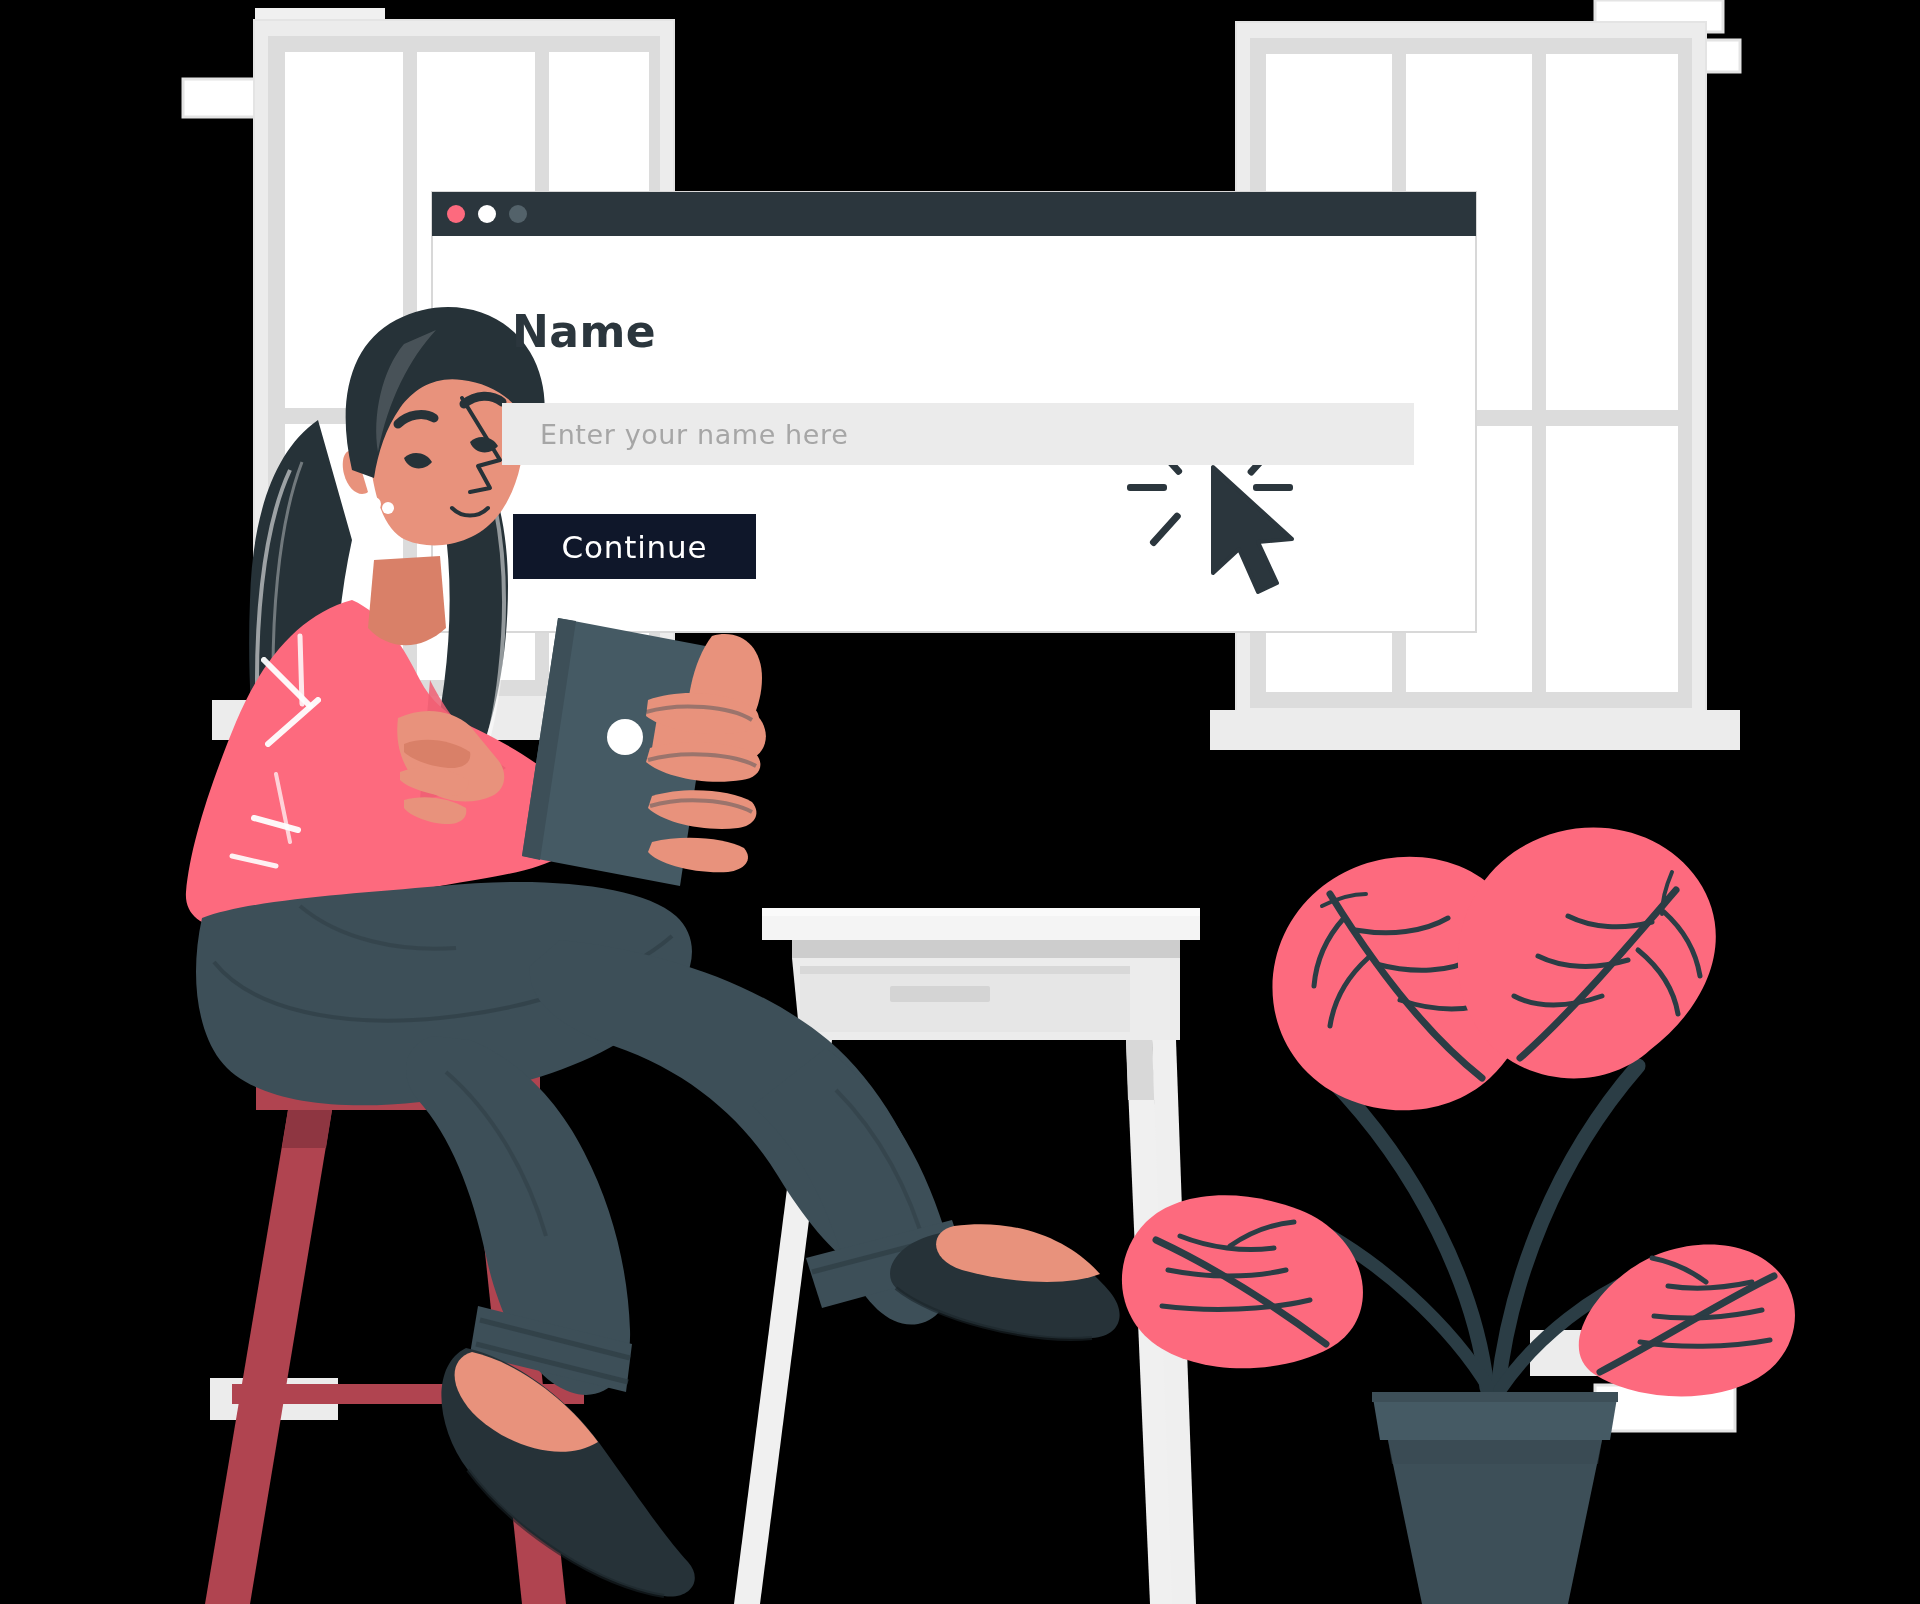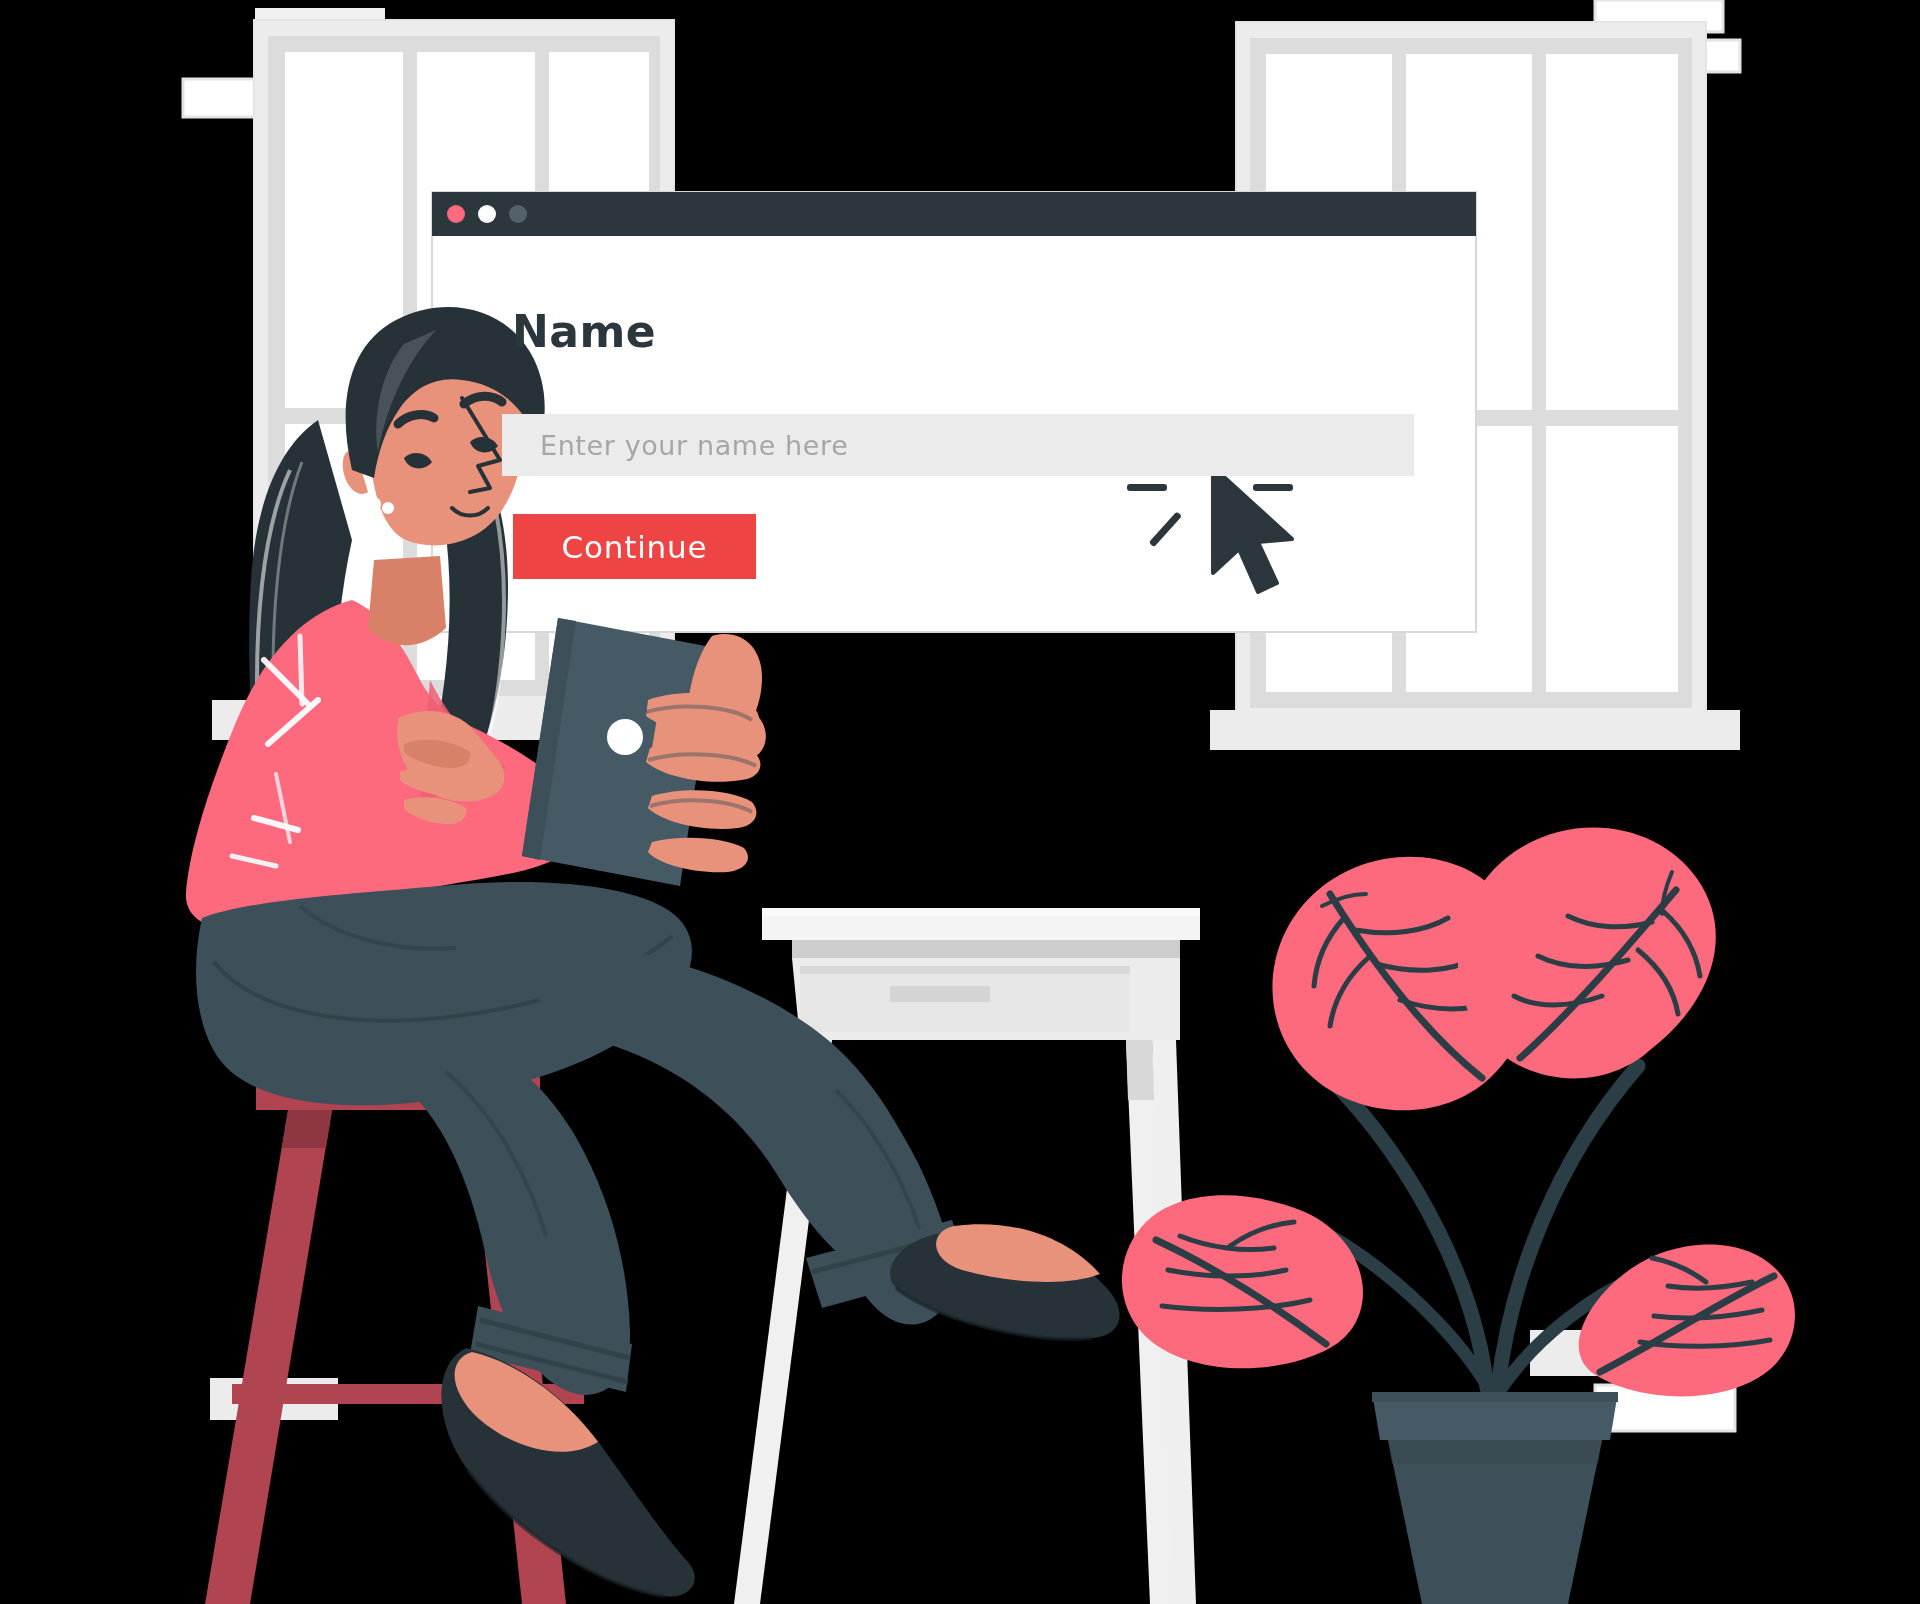--- a/index.html
+++ b/index.html
@@ -42,42 +42,42 @@
     top: 306px;
     font-size: 44px;
     font-weight: bold;
     letter-spacing: 0.5px;
     color: #2b363d;
     font-family: "DejaVu Sans", sans-serif;
   }
   .name-input {
     position: absolute;
     left: 502px;
-    top: 414px;
+    top: 403px;
     width: 912px;
     height: 62px;
     background: #ebebeb;
     border: none;
     outline: none;
     box-sizing: border-box;
     padding: 0 38px;
     font-size: 27px;
     color: #9a9a9a;
     font-family: "DejaVu Sans", sans-serif;
     letter-spacing: 0.6px;
   }
   .name-input::placeholder { color: #a6a6a6; opacity: 1; }
 
   .continue-btn {
     position: absolute;
     left: 513px;
     top: 514px;
     width: 243px;
     height: 65px;
-    background: #ef4444;
+    background: #0f172a;
     border: none;
     color: #ffffff;
     font-size: 31px;
     letter-spacing: 0.8px;
     cursor: pointer;
     font-family: "DejaVu Sans", sans-serif;
     padding: 0;
   }
 </style>
 </head>

